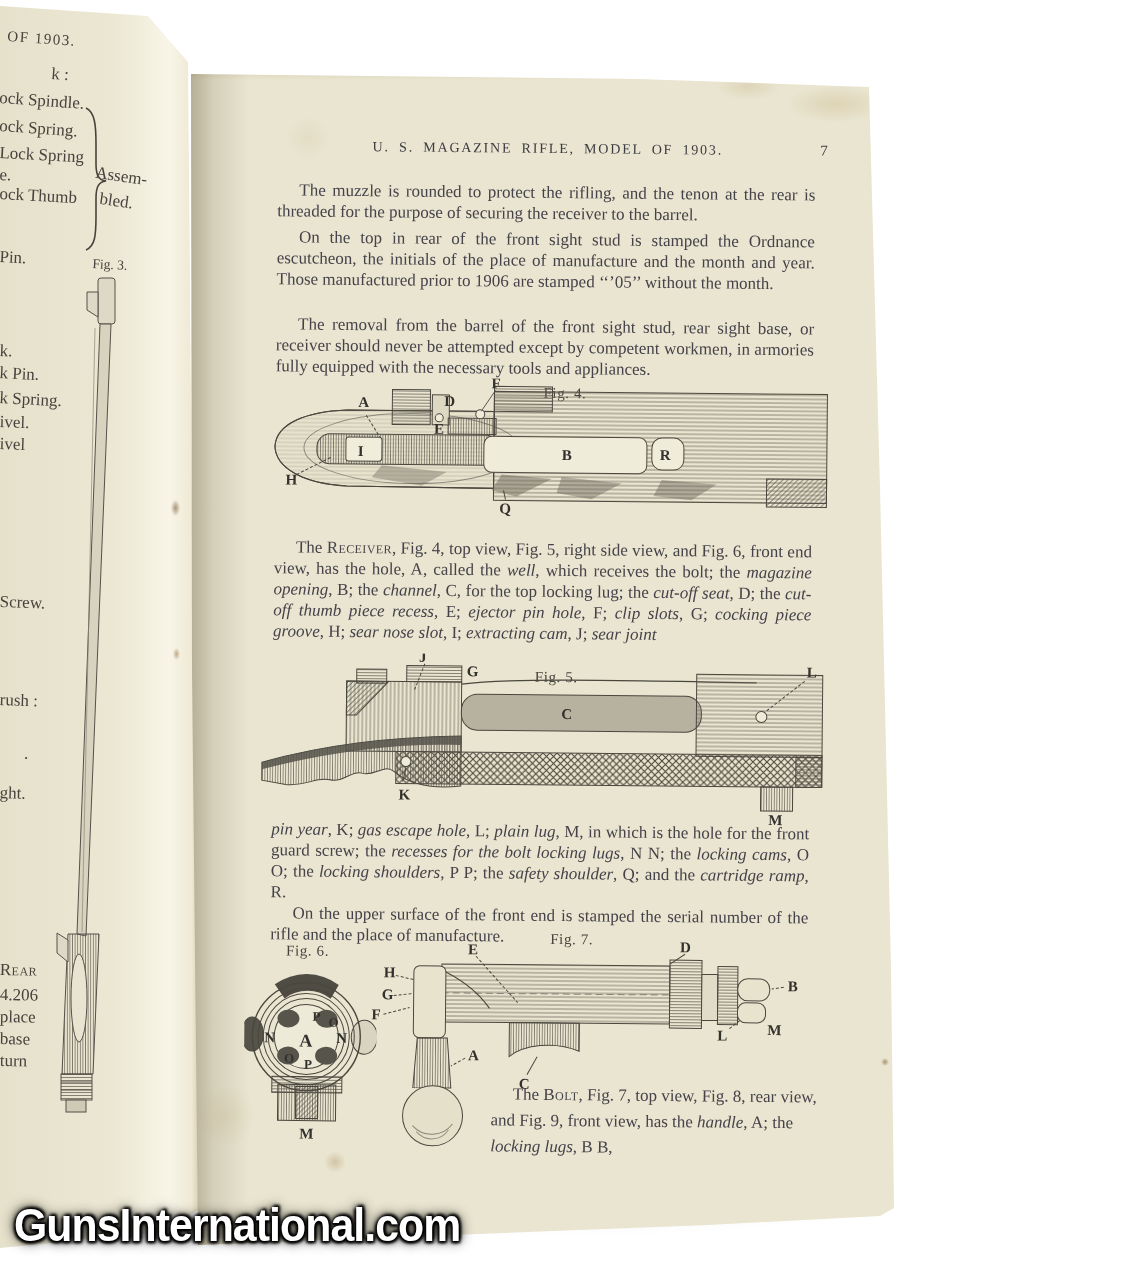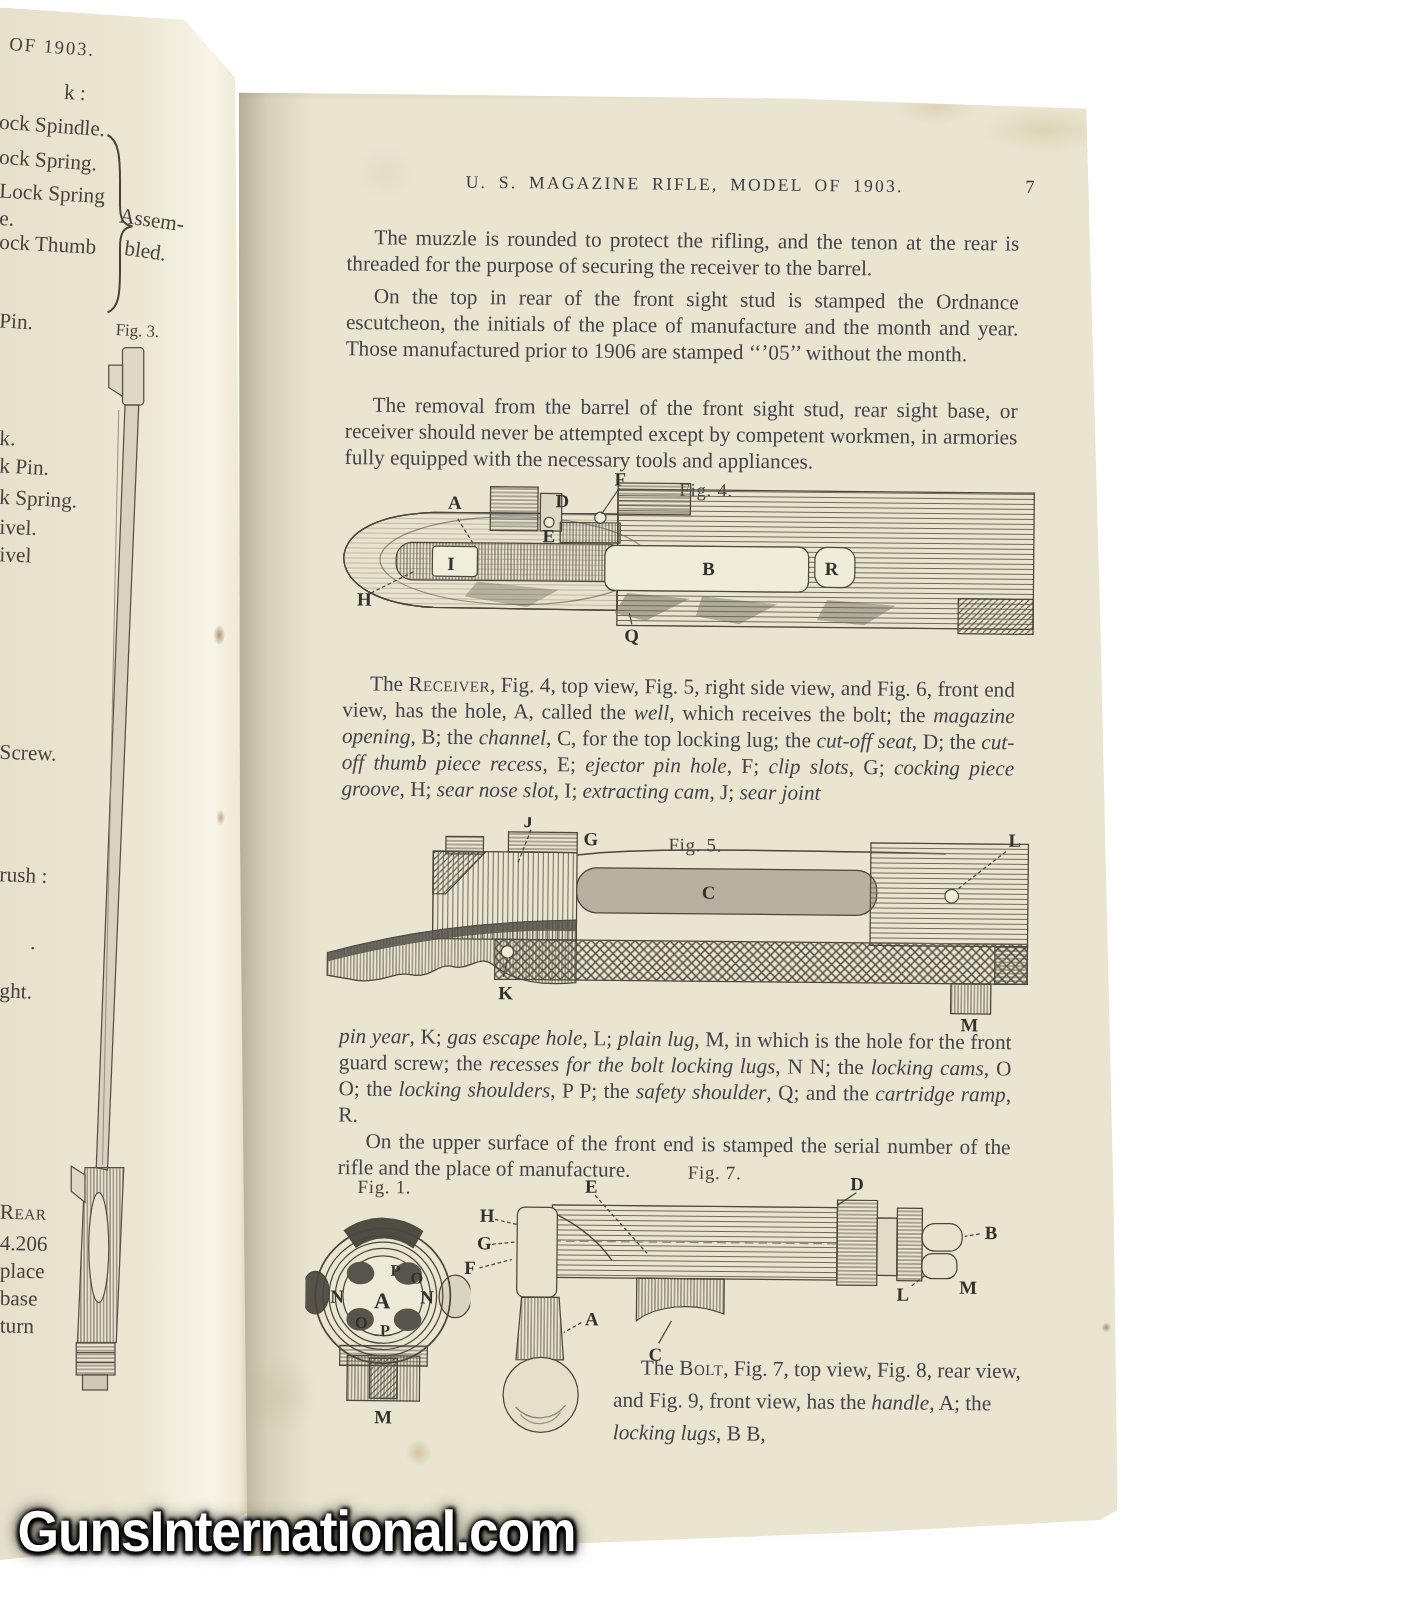--- a/index.html
+++ b/index.html
@@ -231,21 +231,21 @@
         <text x="210" y="22">G</text>
         <text x="305" y="64">C</text>
         <text x="550" y="20">L</text>
         <text x="143" y="146">K</text>
         <text x="513" y="168">M</text>
       </svg>
 
       <p class="para" style="top:733px"><i>pin year</i>, K; <i>gas escape hole</i>, L; <i>plain lug</i>, M, in which is the hole for the front guard screw; the <i>recesses for the bolt locking lugs</i>, N N; the <i>locking cams</i>, O O; the <i>locking shoulders</i>, P P; the <i>safety shoulder</i>, Q; and the <i>cartridge ramp</i>, R.</p>
       <p class="para ind" style="top:817px">On the upper surface of the front end is stamped the serial number of the rifle and the place of manufacture.</p>
 
-      <span class="figcap" style="left:106px;top:874px">Fig. 1.</span>
+      <span class="figcap" style="left:106px;top:874px">Fig. 6.</span>
 
       <svg style="position:absolute;left:65px;top:890px" width="132" height="186" viewBox="0 0 132 186">
         <g stroke="#4a473f" stroke-width="1" fill="none">
           <rect x="28" y="118" width="70" height="16" fill="url(#ph2)"></rect>
           <rect x="34" y="126" width="58" height="36" fill="url(#pv2)"></rect>
           <rect x="52" y="128" width="22" height="32" fill="url(#pd)" stroke-width="1.2"></rect>
           <ellipse cx="8" cy="76" rx="11" ry="17" fill="#56534b"></ellipse>
           <ellipse cx="120" cy="78" rx="13" ry="17" fill="#d9d4c0"></ellipse>
           <path d="M30 26 A54 54 0 0 1 94 26 L86 40 A38 38 0 0 0 40 40 Z" fill="#4f4c44" stroke="none"></path>
           <circle cx="62" cy="78" r="54" stroke-width="1.4"></circle>

